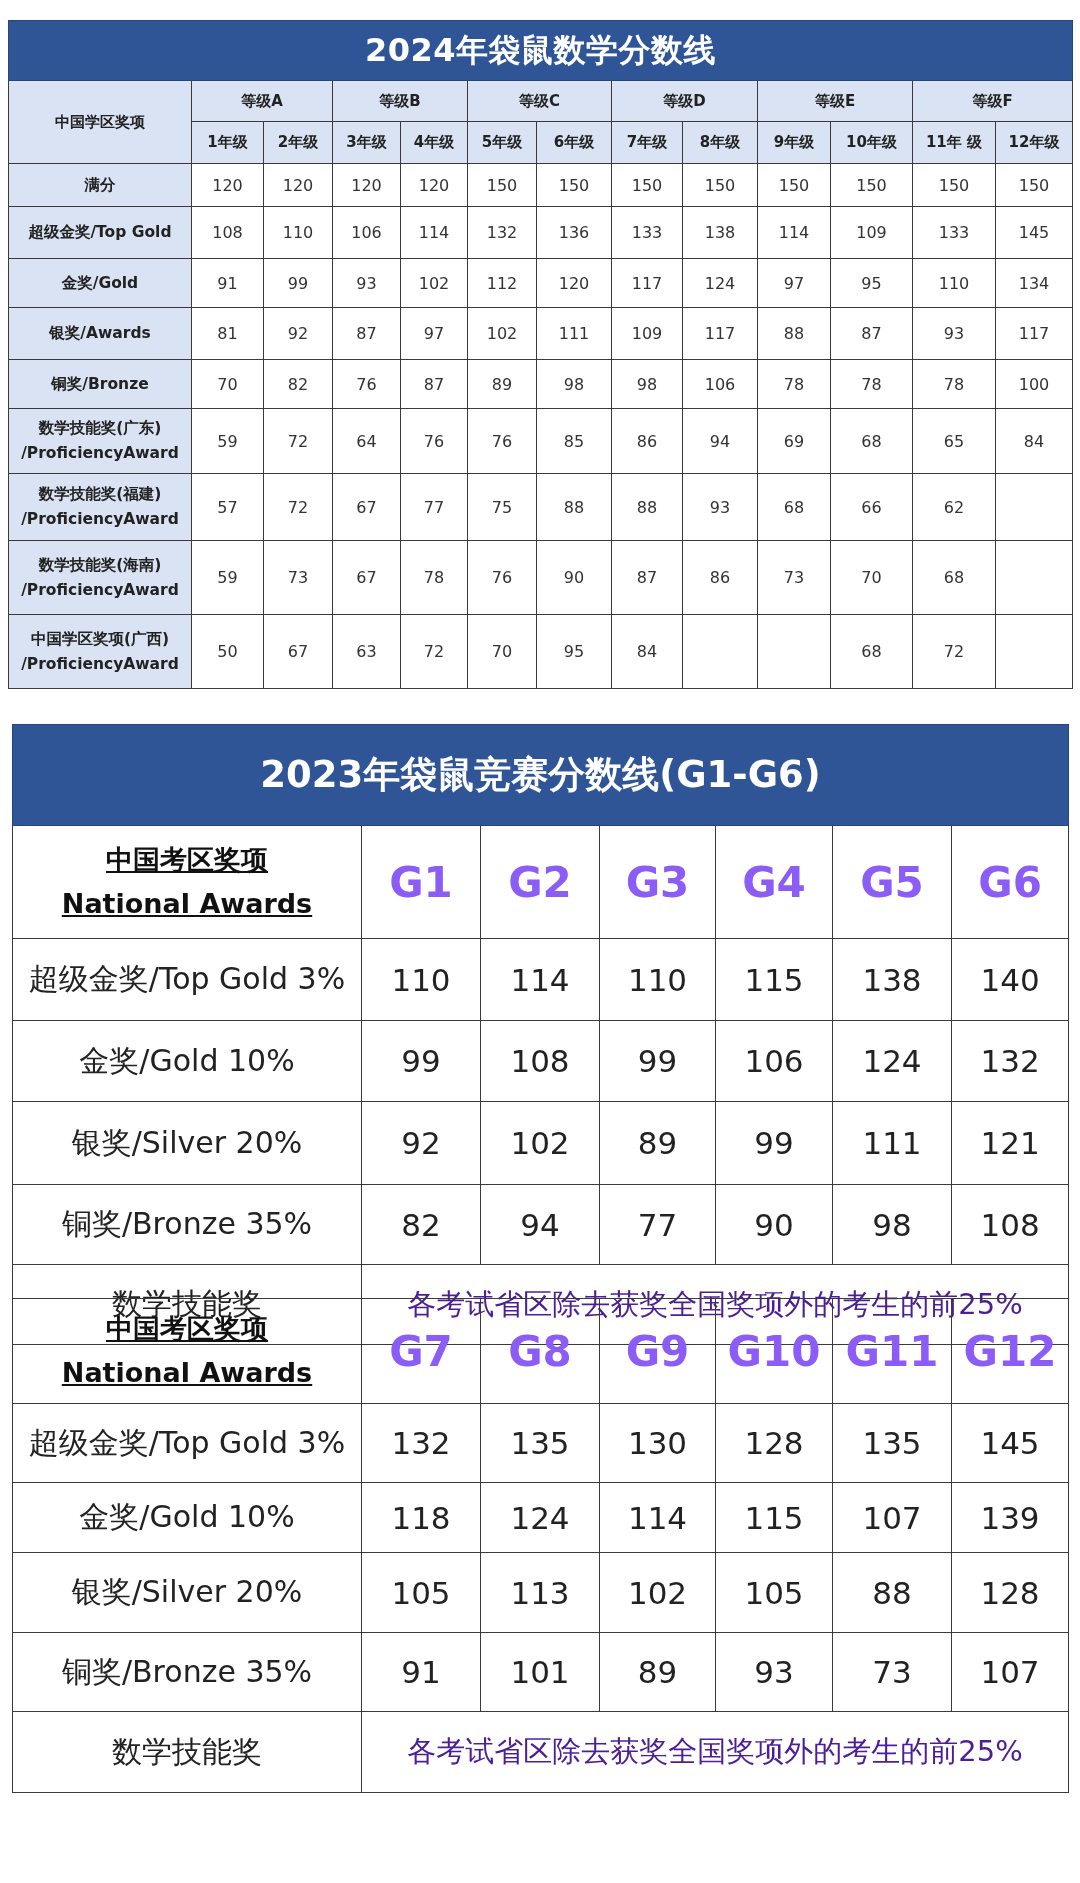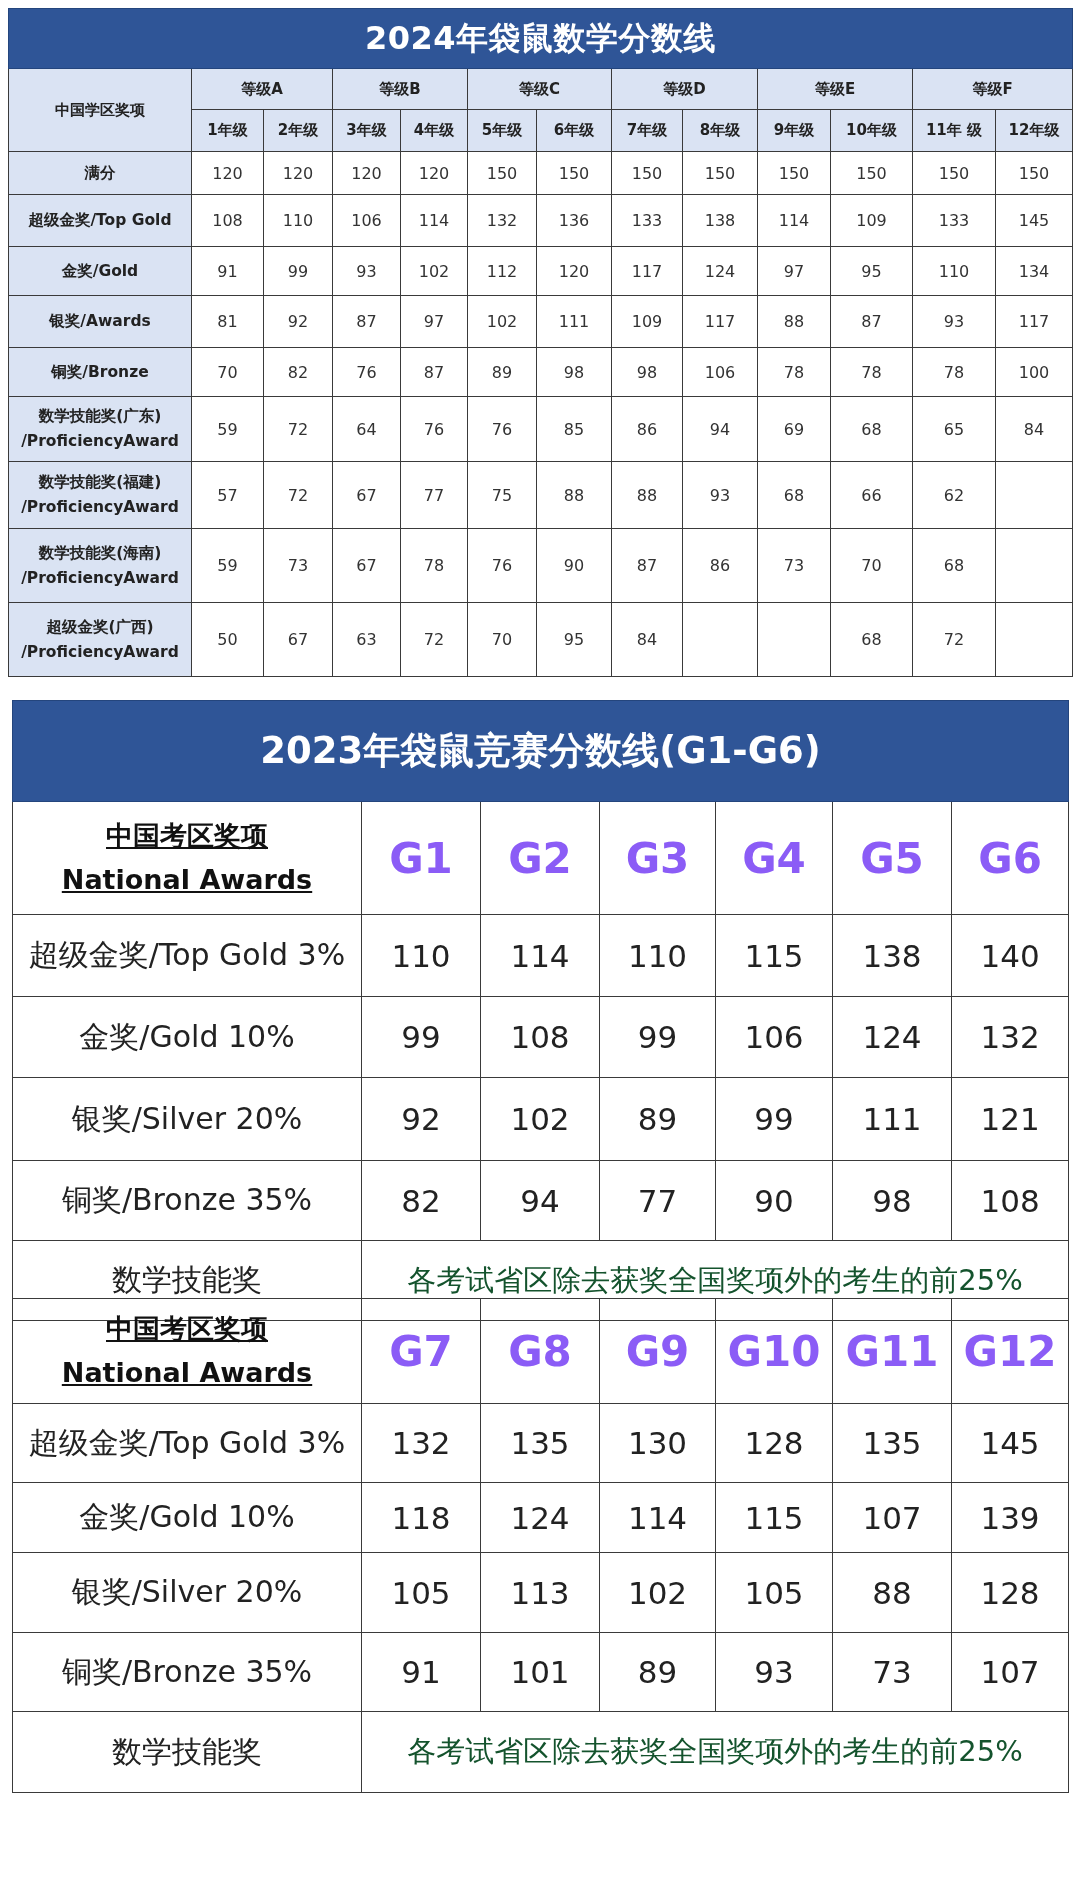--- a/index.html
+++ b/index.html
@@ -3,37 +3,37 @@
 <meta charset="utf-8">
 <style>
   html, body { margin: 0; padding: 0; background: #ffffff; }
   body { width: 1080px; height: 1883px; position: relative; overflow: hidden;
          font-family: "DejaVu Sans", "Liberation Sans", sans-serif; color: #222; }
   table { border-collapse: collapse; table-layout: fixed; position: absolute; }
   td, th { border: 1.5px solid #3a3a3a; text-align: center; vertical-align: middle; padding: 0; overflow: hidden; }
   .title-cell { background: #2f5597; color: #ffffff; font-weight: bold; border-color: #24457d; }
 
   
-  #t1 { left: 8px; top: 8px; width: 1064px; }
+  #t1 { left: 8px; top: 20px; width: 1064px; }
   #t1 .title-cell { height: 59px; font-size: 32px; letter-spacing: 0.5px; }
   #t1 .hdr { background: #dae3f3; font-weight: bold; font-size: 15px; color: #222; }
   #t1 .hdr-group { height: 40px; }
   #t1 .hdr-grade { height: 41px; text-align: center; }
   #t1 .label { background: #dae3f3; font-weight: bold; font-size: 15.5px; line-height: 25px; color: #222; }
   #t1 .val { font-size: 16px; color: #333; background: #fff; }
 
   
   .t2 { left: 12px; width: 1056px; }
   .t2 .title-cell { font-size: 37px; }
   .t2 .hdr-label { font-weight: bold; font-size: 27px; line-height: 44px; color: #111; text-decoration: underline; }
   .t2 .hdr-grade { font-weight: bold; font-size: 42px; color: #8b5cf6; }
   .t2 .label { font-size: 30px; color: #222; }
   .t2 .val { font-size: 31px; color: #222; }
-  .t2 .note { font-size: 29px; color: #14532d; }
-  #t2 { top: 700px; }
+  .t2 .note { font-size: 29px; color: #4c1d95; }
+  #t2 { top: 724px; }
   #t3 { top: 1298px; }
 </style>
 </head>
 <body>
 
 <table id="t1">
   <colgroup>
     <col style="width:183px">
       <col style="width:72px">
       <col style="width:69px">
@@ -211,21 +211,21 @@
         <td class="val">90</td>
         <td class="val">87</td>
         <td class="val">86</td>
         <td class="val">73</td>
         <td class="val">70</td>
         <td class="val">68</td>
         <td class="val"></td>
       </tr>
       <tr style="height: 74px;">
         <td class="label">
-          <div>超级金奖(广西)</div>
+          <div>中国学区奖项(广西)</div>
           <div>/ProficiencyAward</div>
         </td>
         <td class="val">50</td>
         <td class="val">67</td>
         <td class="val">63</td>
         <td class="val">72</td>
         <td class="val">70</td>
         <td class="val">95</td>
         <td class="val">84</td>
         <td class="val"></td>

